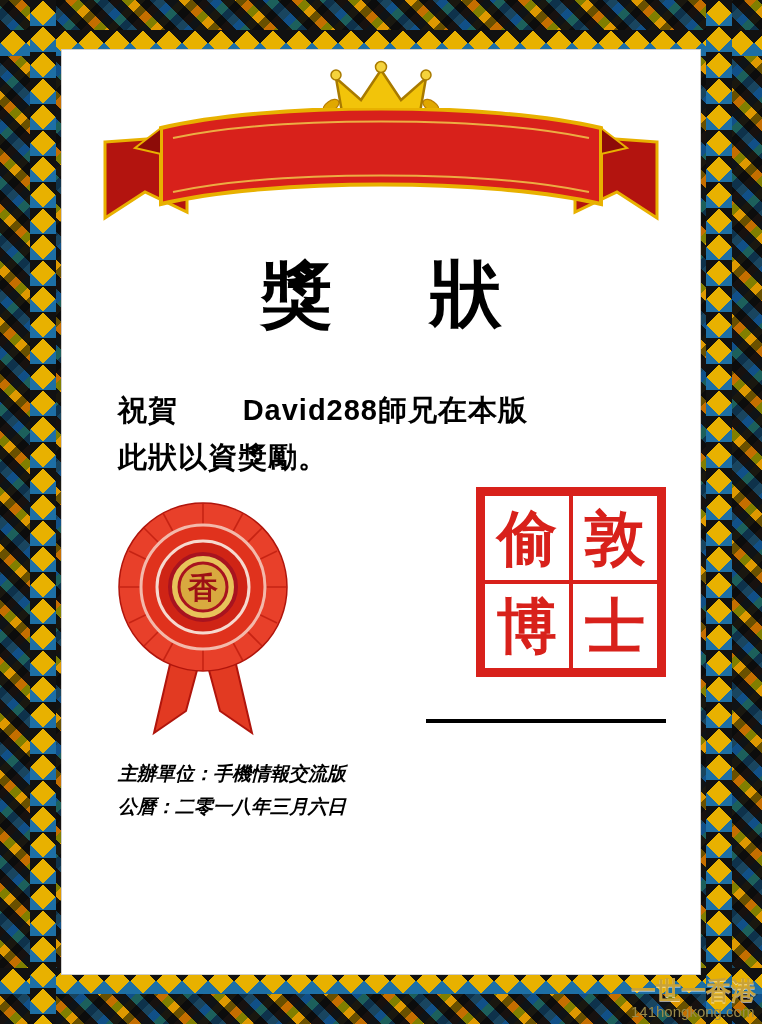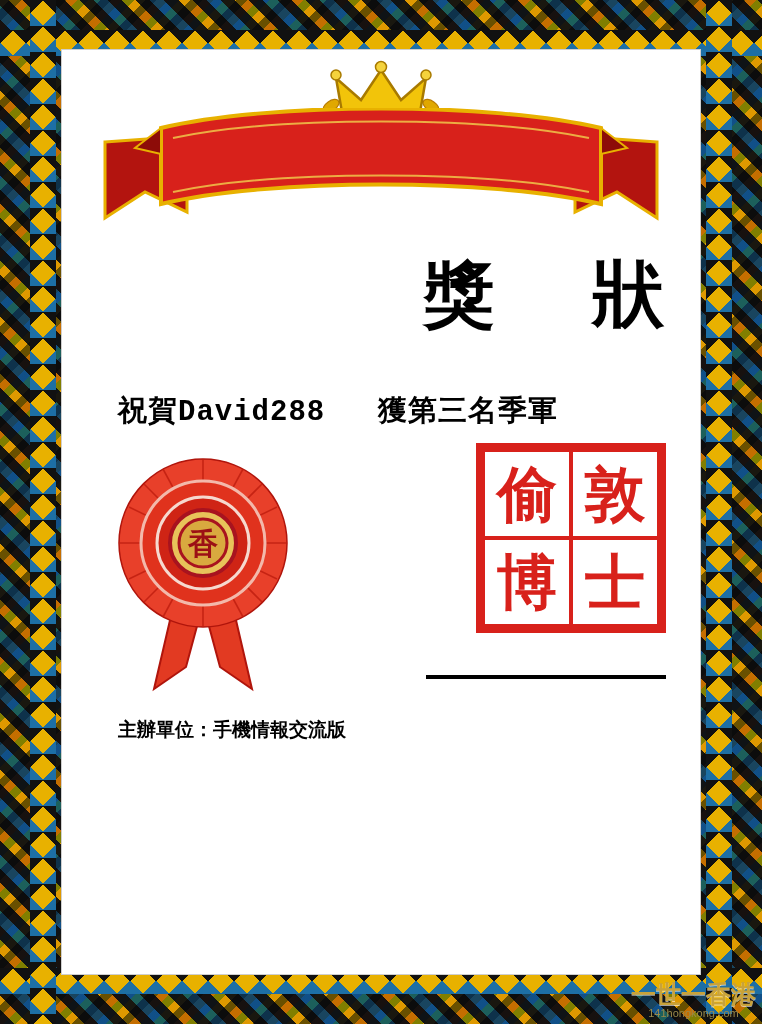--- a/index.html
+++ b/index.html
@@ -104,21 +104,21 @@
     position: absolute;
     left: 50%;
     top: 58px;
     transform: translateX(-50%);
     width: 560px;
     height: 150px;
   }
 
   
   .title {
-    text-align: right;
+    text-align: center;
     font-family: "DejaVu Serif", "Liberation Serif", serif;
     font-weight: bold;
     font-size: 72px;
     letter-spacing: 36px;
     color: #000;
     margin: 4px 0 0 0;
     padding-left: 36px;
     line-height: 1.1;
   }
 
@@ -128,22 +128,22 @@
     font-family: "DejaVu Serif", "Liberation Serif", serif;
     font-weight: bold;
     font-size: 29px;
     line-height: 1.62;
     color: #000;
     letter-spacing: 1px;
   }
   .body-text .recipient {
     display: inline-block;
     min-width: 200px;
-    text-align: left;
-    font-family: Liberation Mono, monospace;
+    text-align: right;
+    font-family: Liberation Sans, sans-serif;
     letter-spacing: 1px;
   }
 
   
   .lower {
     position: relative;
     height: 270px;
     margin-top: 6px;
   }
   .rosette {
@@ -190,41 +190,42 @@
   .footer {
     margin: 0 56px;
     font-family: "DejaVu Serif", "Liberation Serif", serif;
     font-weight: bold;
     font-size: 19px;
     color: #000;
     line-height: 1.75;
   }
   .footer-row {
     display: flex;
+    font-style: italic;
   }
 
   
   .watermark {
     position: absolute;
     right: 6px;
     bottom: 4px;
-    text-align: center;
+    text-align: left;
     line-height: 1.05;
     pointer-events: none;
   }
   .watermark .wm-main {
     font-family: "DejaVu Serif", "Liberation Serif", serif;
     font-size: 25px;
     font-weight: bold;
     color: #c8a23a;
     text-shadow: 0 1px 0 rgba(255,255,255,0.6);
   }
   .watermark .wm-sub {
     font-family: "Liberation Sans", sans-serif;
-    font-size: 11px;
+    font-size: 15px;
     color: #9a8a4a;
   }
 </style>
 </head>
 <body>
 
 <div id="certificate">
 
   <div class="border-frame"></div>
   <div class="border-stripe zig-top"></div>
@@ -272,22 +273,23 @@
 
         <path d="M60 20 L34 40 L60 46 Z" fill="#8d0c08" stroke="#e8b100" stroke-width="2"></path>
         <path d="M500 20 L526 40 L500 46 Z" fill="#8d0c08" stroke="#e8b100" stroke-width="2"></path>
       </svg>
     </div>
 
     <div class="title">獎 狀</div>
 
     <div class="body-text">
       <div>
-        <span>祝賀</span><span class="recipient">David288</span><span>獲第三名季軍</span>
+        <span>祝賀</span><span class="recipient">David288</span><span>師兄在本版</span>
       </div>
+      <div>此狀以資獎勵。</div>
     </div>
 
     <div class="lower">
 
       <svg class="rosette" viewBox="0 0 190 240">
 
         <path d="M66 150 L46 236 L78 214 L92 162 Z" fill="#e23a22" stroke="#b0150c" stroke-width="2"></path>
         <path d="M124 150 L144 236 L112 214 L98 162 Z" fill="#e23a22" stroke="#b0150c" stroke-width="2"></path>
 
         <g fill="#ef5030" stroke="#b0150c" stroke-width="1.5">
@@ -327,20 +329,25 @@
 
       <div class="rule"></div>
     </div>
 
     <div class="footer">
       <div class="footer-row">
         <div>
           <span>主辦單位：</span><span>手機情報交流版</span>
         </div>
       </div>
+      <div class="footer-row">
+        <div>
+          <span>公曆：</span><span>二零一八年三月六日</span>
+        </div>
+      </div>
     </div>
 
   </div>
 
   <div class="watermark">
     <div class="wm-main">一世一香港</div>
     <div class="wm-sub">141hongkong.com</div>
   </div>
 
 </div>

